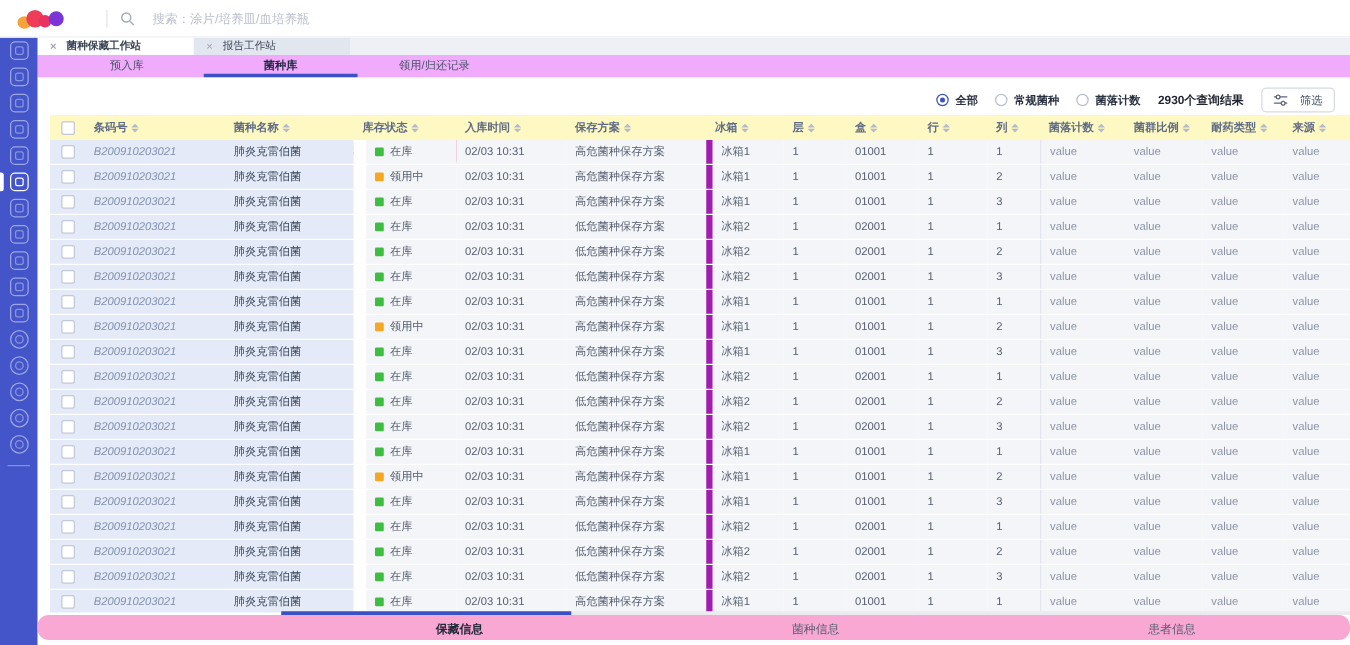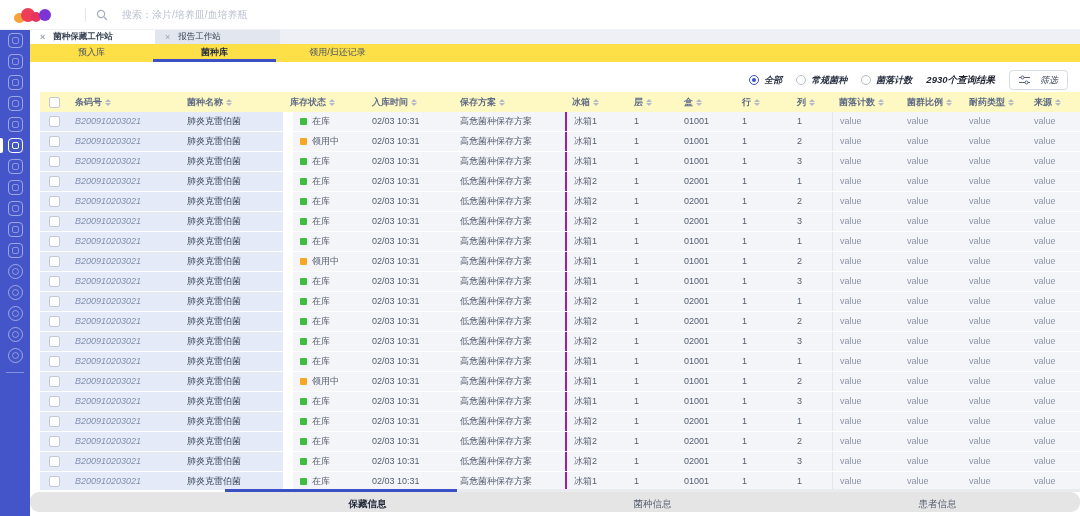--- a/index.html
+++ b/index.html
@@ -31,34 +31,34 @@
   #nav-divider { width:18px; height:1px; background:rgba(255,255,255,.35); margin:6px auto 0; }
 
   
   #tabrow { left:30px; top:30px; width:1050px; height:14px; background:#EEF0F6; display:flex; }
   .wtab { width:125px; height:14px; display:flex; align-items:center; gap:8px; padding-left:10px; font-size:8.5px; color:#3A4354; }
   .wtab .x { color:#9AA2B4; font-size:9px; line-height:1; }
   .wtab.active { background:#fff; font-weight:bold; }
   .wtab.inactive { background:#E2E6EF; }
 
   
-  #subtabrow { left:30px; top:44px; width:1050px; height:18px; background:#fde047; display:flex; }
+  #subtabrow { left:30px; top:44px; width:1050px; height:18px; background:#f0abfc; display:flex; padding-left:10px; }
   .stab { width:123px; text-align:center; font-size:9px; color:#4A5468; line-height:16px; position:relative; }
   .stab.active { font-weight:bold; color:#1F2840; }
   .stab.active::after { content:""; position:absolute; left:0; right:0; bottom:0; height:3px; background:#3A50C4; }
 
   
   #toolbar { left:30px; top:62px; width:1050px; height:32px; background:#fff; }
   #btns { position:absolute; left:15px; top:6px; display:flex; align-items:center; gap:8px;margin-top:40px; }
   .btn { height:22px; padding:0 14px; border:1px solid #D5DAE3; border-radius:4px; background:#fff;
     font-size:9.5px; color:#3B4658; font-weight:bold; display:flex; align-items:center; }
   .btn.blue { background:#3A50C4; border-color:#3A50C4; color:#fff; gap:5px; }
   .btn.red { background:#E14B50; border-color:#E14B50; color:#fff; }
   #btn-sep { width:1px; height:14px; background:#E0E3E9; }
-  #rightbar { position:absolute; right:12px; top:8px; display:flex; align-items:center; gap:14px;font-style:italic; }
+  #rightbar { position:absolute; right:12px; top:8px; display:flex; align-items:center; gap:14px; }
   .radio { display:flex; align-items:center; gap:5px; font-size:9px; color:#2A3142; font-weight:bold; }
   .radio .rdot { width:10px; height:10px; border:1px solid #B7BECB; border-radius:50%; background:#fff; position:relative; }
   .radio.sel .rdot { border-color:#3A50C4; }
   .radio.sel .rdot::after { content:""; position:absolute; left:2px; top:2px; width:4px; height:4px; border-radius:50%; background:#3A50C4; }
   #result-count { font-size:9.5px; font-weight:bold; color:#1F2430; }
   #filter-btn { height:20px; padding:0 9px; border:1px solid #D5DAE3; border-radius:4px; background:#fff;
     display:flex; align-items:center; gap:10px; font-size:9px; color:#3B4658; }
 
   
   :root { --cols: 28px 112px 103px 82px 88px 112px 62px 50px 58px 55px 42px 68px 62px 65px 53px; }
@@ -68,32 +68,32 @@
   .sort { display:inline-flex; flex-direction:column; gap:1px; }
   .sort b { width:0; height:0; border-left:3px solid transparent; border-right:3px solid transparent; }
   .sort .up { border-bottom:3px solid #B3BACA; }
   .sort .dn { border-top:3px solid #B3BACA; }
   #tbody { left:40px; top:112px; width:1040px; height:378px; overflow:hidden; }
   .trow { display:grid; grid-template-columns:var(--cols); height:19px; margin-bottom:1px; }
   .cell { font-size:9px; color:#555E70; line-height:19px; padding-left:7px; white-space:nowrap; overflow:hidden;
     background:#F4F5F8; display:flex; align-items:center; }
   .cell.fixl { background:#E4EAF7; }
   .cell.gap { border-left:10px solid #fff; }
-  .cell.sep1 { border-left:2px solid #a21caf; }
+  .cell.sep1 { border-left:5px solid #a21caf; }
   .cell.sep2 { border-left:1px solid #E3E6EC; }
   .cell.barcode { color:#8191AE;font-style:italic; }
   .cell.name { color:#3A475C; }
   .cell.val { color:#8A93A5; }
   .sdot { width:7px; height:7px; border-radius:1px; margin-right:5px; flex:none; }
   .checkbox { width:11px; height:11px; border:1px solid #C2C8D4; border-radius:2px; background:#fff; }
 
   
   #hscroll-track { left:225px; top:489px; width:855px; height:3px; background:#E9EBEF; z-index:6; }
   #hscroll-thumb { left:225px; top:489px; width:232px; height:3px; background:#3A50C4; z-index:7; }
-  #footer { left:30px; top:492px; width:1050px; height:20px; background:#e5e5e5; z-index:5;border-radius:9px; }
+  #footer { left:30px; top:492px; width:1050px; height:20px; background:#f9a8d4; z-index:5;border-radius:9px; }
   #footer-tabs { position:absolute; left:195px; top:0; width:855px; height:24px; display:flex; }
   .ftab { flex:1; text-align:center; font-size:9.5px; color:#555C6E; line-height:24px; }
   .ftab.active { font-weight:bold; color:#23293A; }
 
   svg { display:block; }
 </style>
 </head>
 <body>
 
 <div id="topbar" class="abs">

